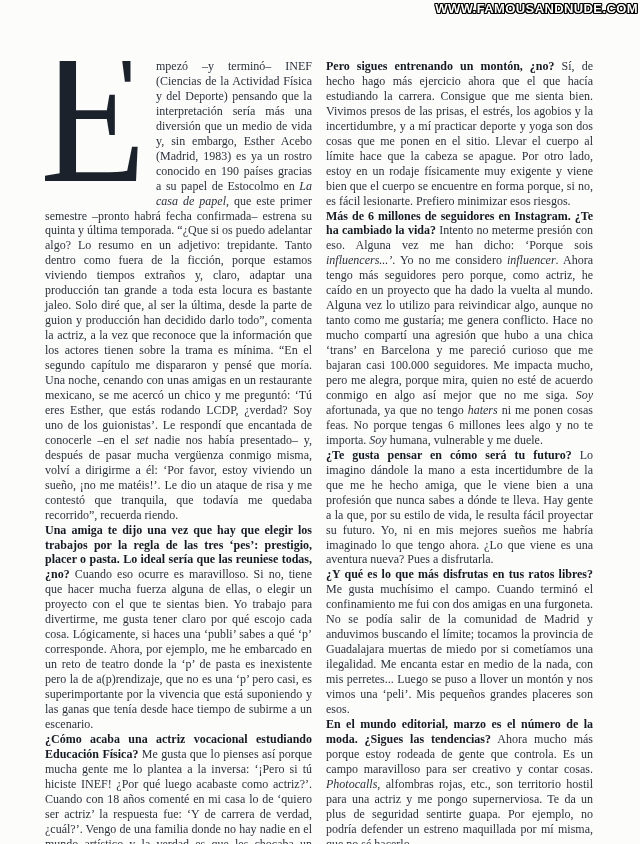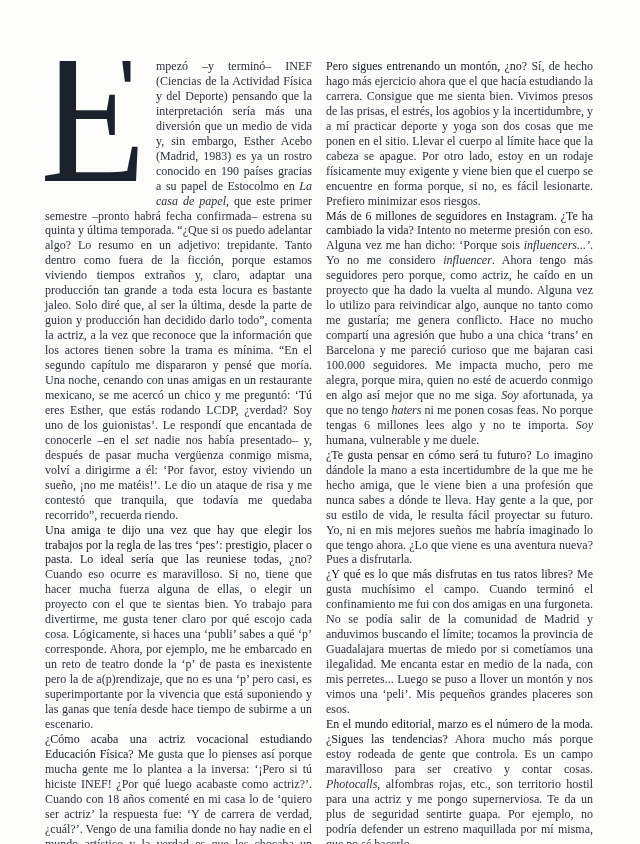--- a/index.html
+++ b/index.html
@@ -31,21 +31,21 @@
   .col{
     width:267px;
     hyphens:auto;-webkit-hyphens:auto;
   }
   .para{
     margin:0;padding:0;
     font-size:12px;line-height:14.95px;
     color:#2b313b;text-align:justify;
     text-justify:inter-word;
   }
-  .q{font-weight:normal;color:#151a23;margin-top:36px;}
+  .q{font-weight:bold;color:#151a23;margin-top:36px;}
   .it{font-style:italic;}
   .dropcap{
     float:left;width:100px;height:146px;
     margin:2px 11px 0 0;
     overflow:hidden;position:relative;
   }
   .dropcap b{
     display:block;font-weight:normal;
     font-family:"Liberation Serif", serif;
     font-size:200px;line-height:1;
@@ -53,20 +53,21 @@
     margin-top:-47px;margin-left:-5px;
     transform:scaleX(0.87);
     transform-origin:0 0;
   }
 </style>
 </head>
 <body>
 
 <div class="page">
 
+  <div class="watermark">WWW.FAMOUSANDNUDE.COM</div>
 
   <div class="columns">
 
     <section class="col">
       <span class="dropcap">
         <b>E</b>
       </span>
     <p class="para"><span>mpezó –y terminó– INEF (Ciencias de la Actividad Física y del Deporte) pensando que la interpretación sería más una diversión que un medio de vida y, sin embargo, Esther Acebo (Madrid, 1983) es ya un rostro conocido en 190 países gracias a su papel de Estocolmo en </span><span class="it">La casa de papel</span><span>, que este primer semestre –pronto habrá fecha confirmada– estrena su quinta y última temporada. “¿Que si os puedo adelantar algo? Lo resumo en un adjetivo: trepidante. Tanto dentro como fuera de la ficción, porque estamos viviendo tiempos extraños y, claro, adaptar una producción tan grande a toda esta locura es bastante jaleo. Solo diré que, al ser la última, desde la parte de guion y producción han decidido darlo todo”, comenta la actriz, a la vez que reconoce que la información que los actores tienen sobre la trama es mínima. “En el segundo capítulo me dispararon y pensé que moría. Una noche, cenando con unas amigas en un restaurante mexicano, se me acercó un chico y me preguntó: ‘Tú eres Esther, que estás rodando LCDP, ¿verdad? Soy uno de los guionistas’. Le respondí que encantada de conocerle –en el </span><span class="it">set</span><span> nadie nos había presentado– y, después de pasar mucha vergüenza conmigo misma, volví a dirigirme a él: ‘Por favor, estoy viviendo un sueño, ¡no me matéis!’. Le dio un ataque de risa y me contestó que tranquila, que todavía me quedaba recorrido”, recuerda riendo.</span></p>
         <p class="para"><span class="q">Una amiga te dijo una vez que hay que elegir los trabajos por la regla de las tres ‘pes’: prestigio, placer o pasta. Lo ideal sería que las reuniese todas, ¿no?</span><span> Cuando eso ocurre es maravilloso. Si no, tiene que hacer mucha fuerza alguna de ellas, o elegir un proyecto con el que te sientas bien. Yo trabajo para divertirme, me gusta tener claro por qué escojo cada cosa. Lógicamente, si haces una ‘publi’ sabes a qué ‘p’ corresponde. Ahora, por ejemplo, me he embarcado en un reto de teatro donde la ‘p’ de pasta es inexistente pero la de a(p)rendizaje, que no es una ‘p’ pero casi, es superimportante por la vivencia que está suponiendo y las ganas que tenía desde hace tiempo de subirme a un escenario.</span></p>
         <p class="para"><span class="q">¿Cómo acaba una actriz vocacional estudiando Educación Física?</span><span> Me gusta que lo pienses así porque mucha gente me lo plantea a la inversa: ‘¡Pero si tú hiciste INEF! ¿Por qué luego acabaste como actriz?’. Cuando con 18 años comenté en mi casa lo de ‘quiero ser actriz’ la respuesta fue: ‘Y de carrera de verdad, ¿cuál?’. Vengo de una familia donde no hay nadie en el mundo artístico y la verdad es que les chocaba un poco. Pero no lo viví como algo traumático. Por aquel entonces hacía atletismo y competía. Siempre me ha interesado el cuerpo humano, cómo funciona, cómo reacciona, y me pareció una carrera superbonita. Empecé y terminé, hasta que llegó el momento en que hubo que tomar un camino.</span></p>

